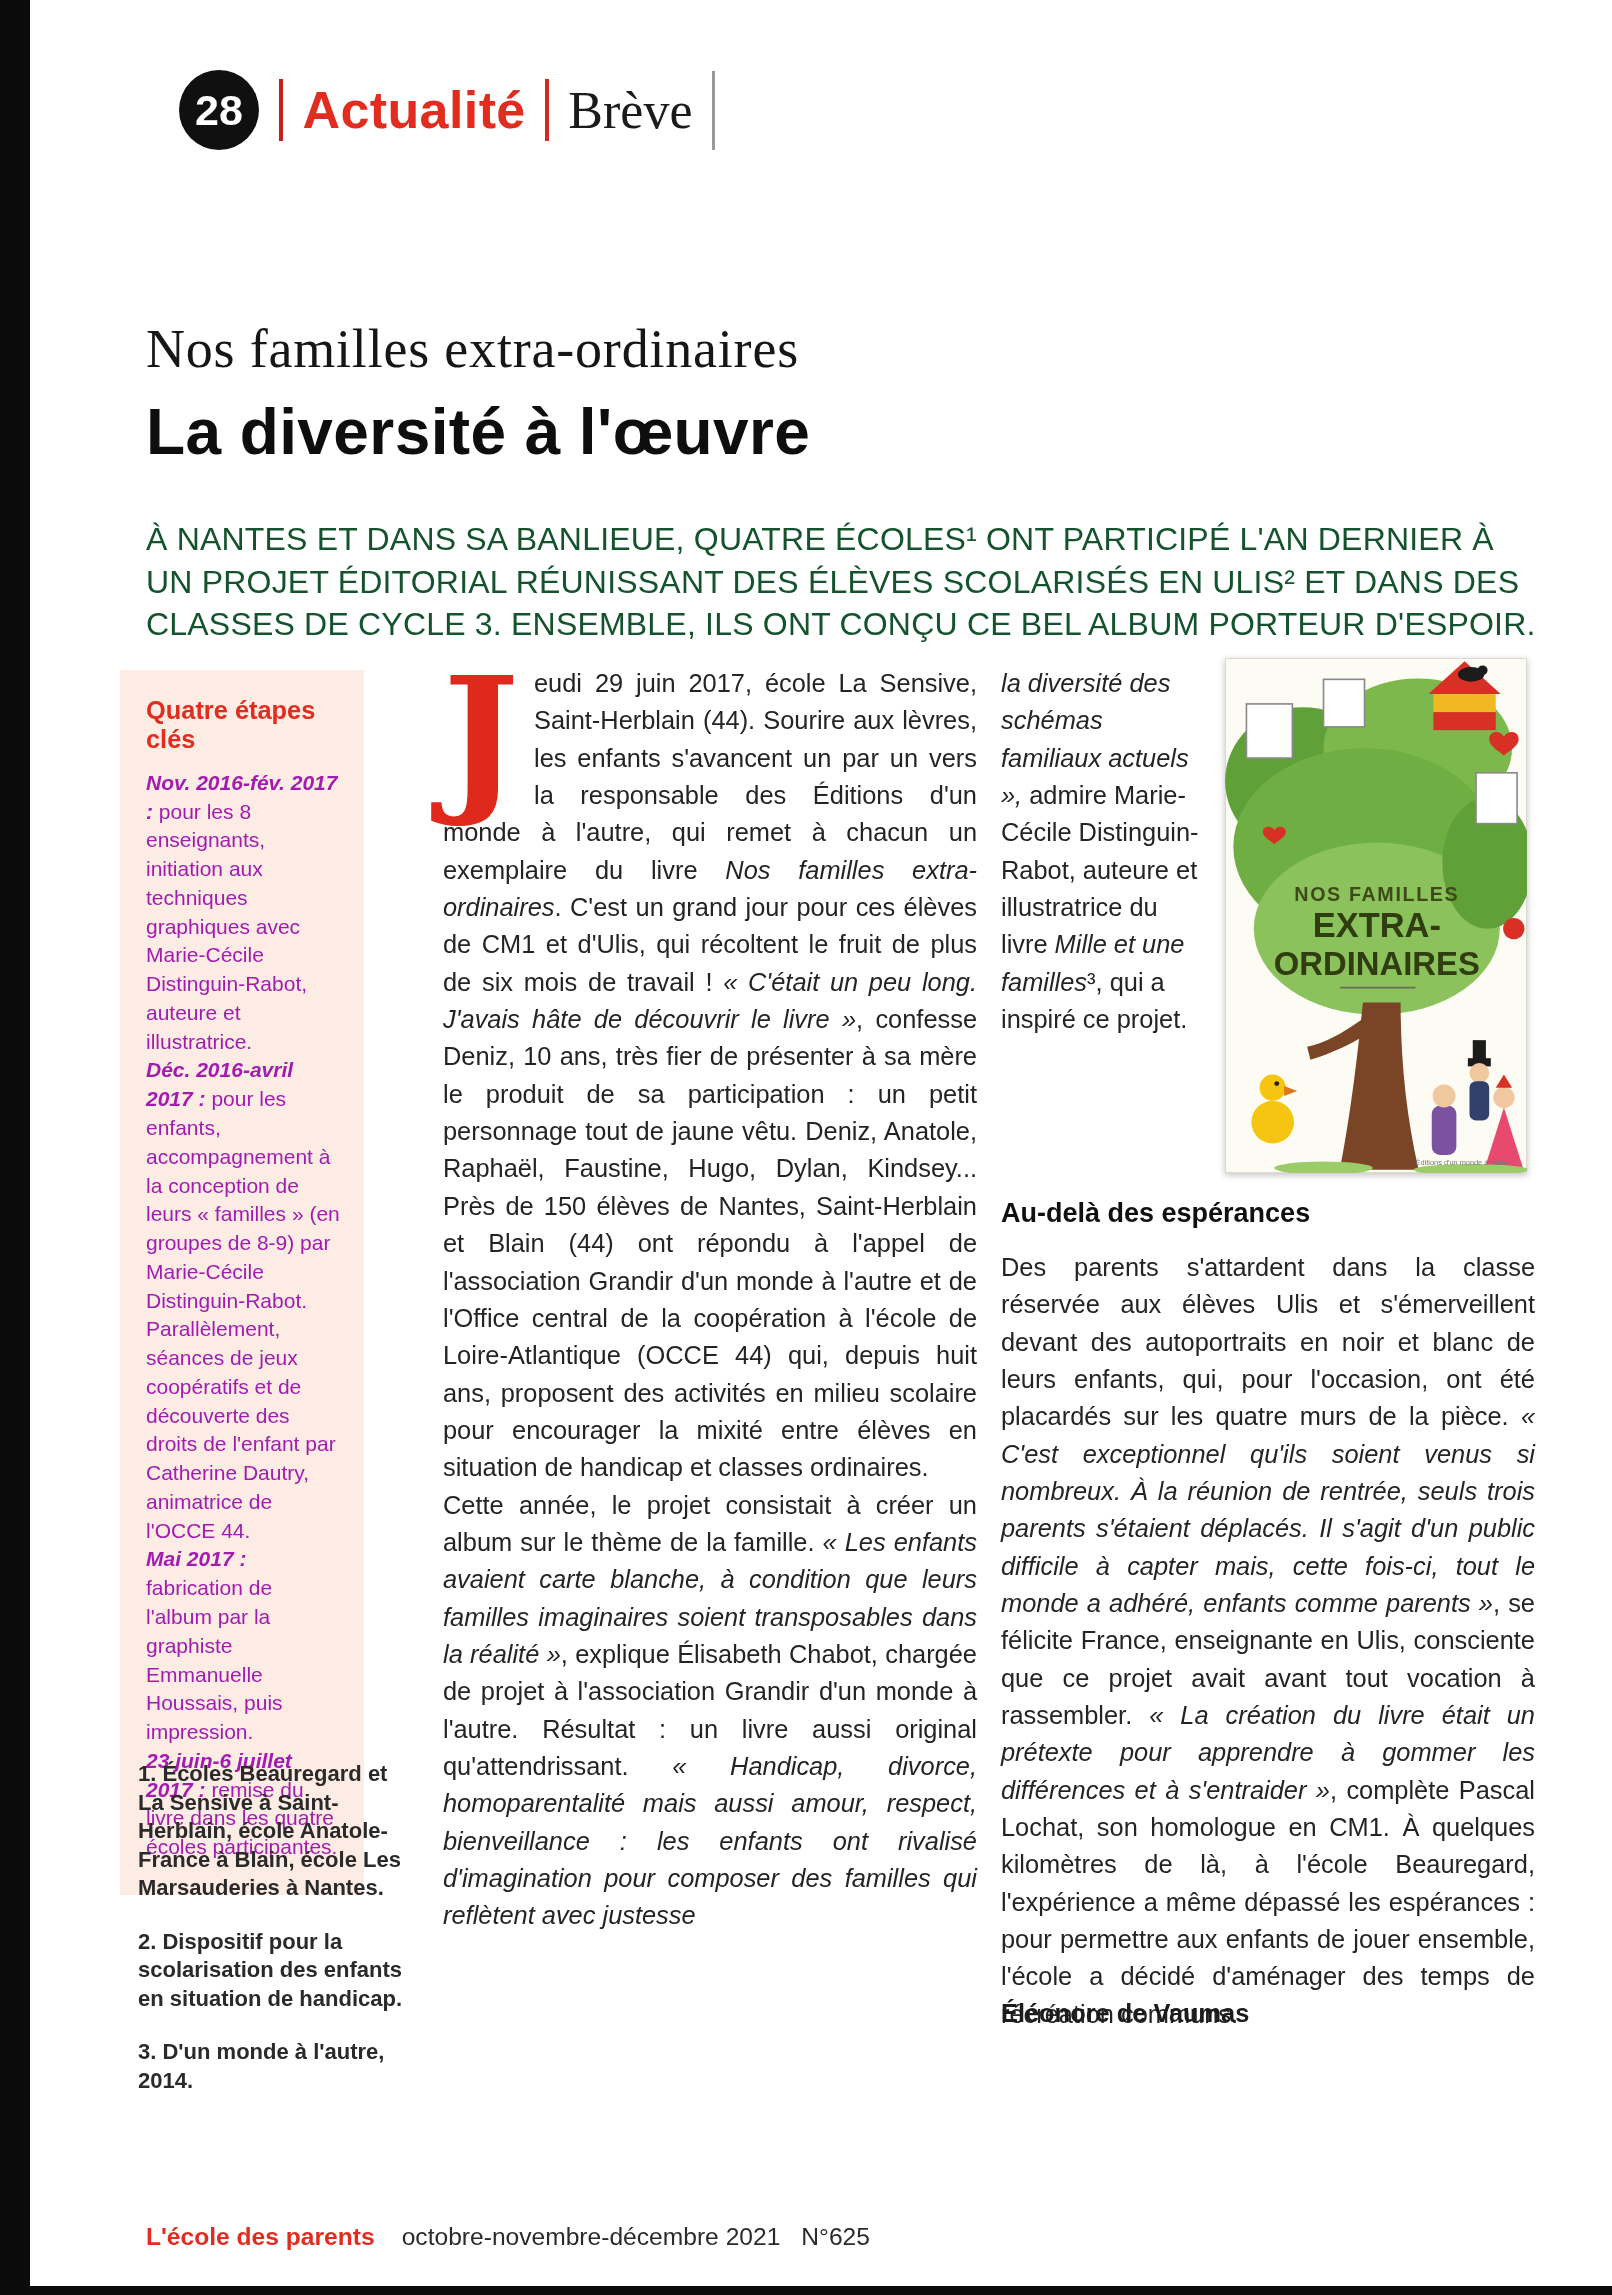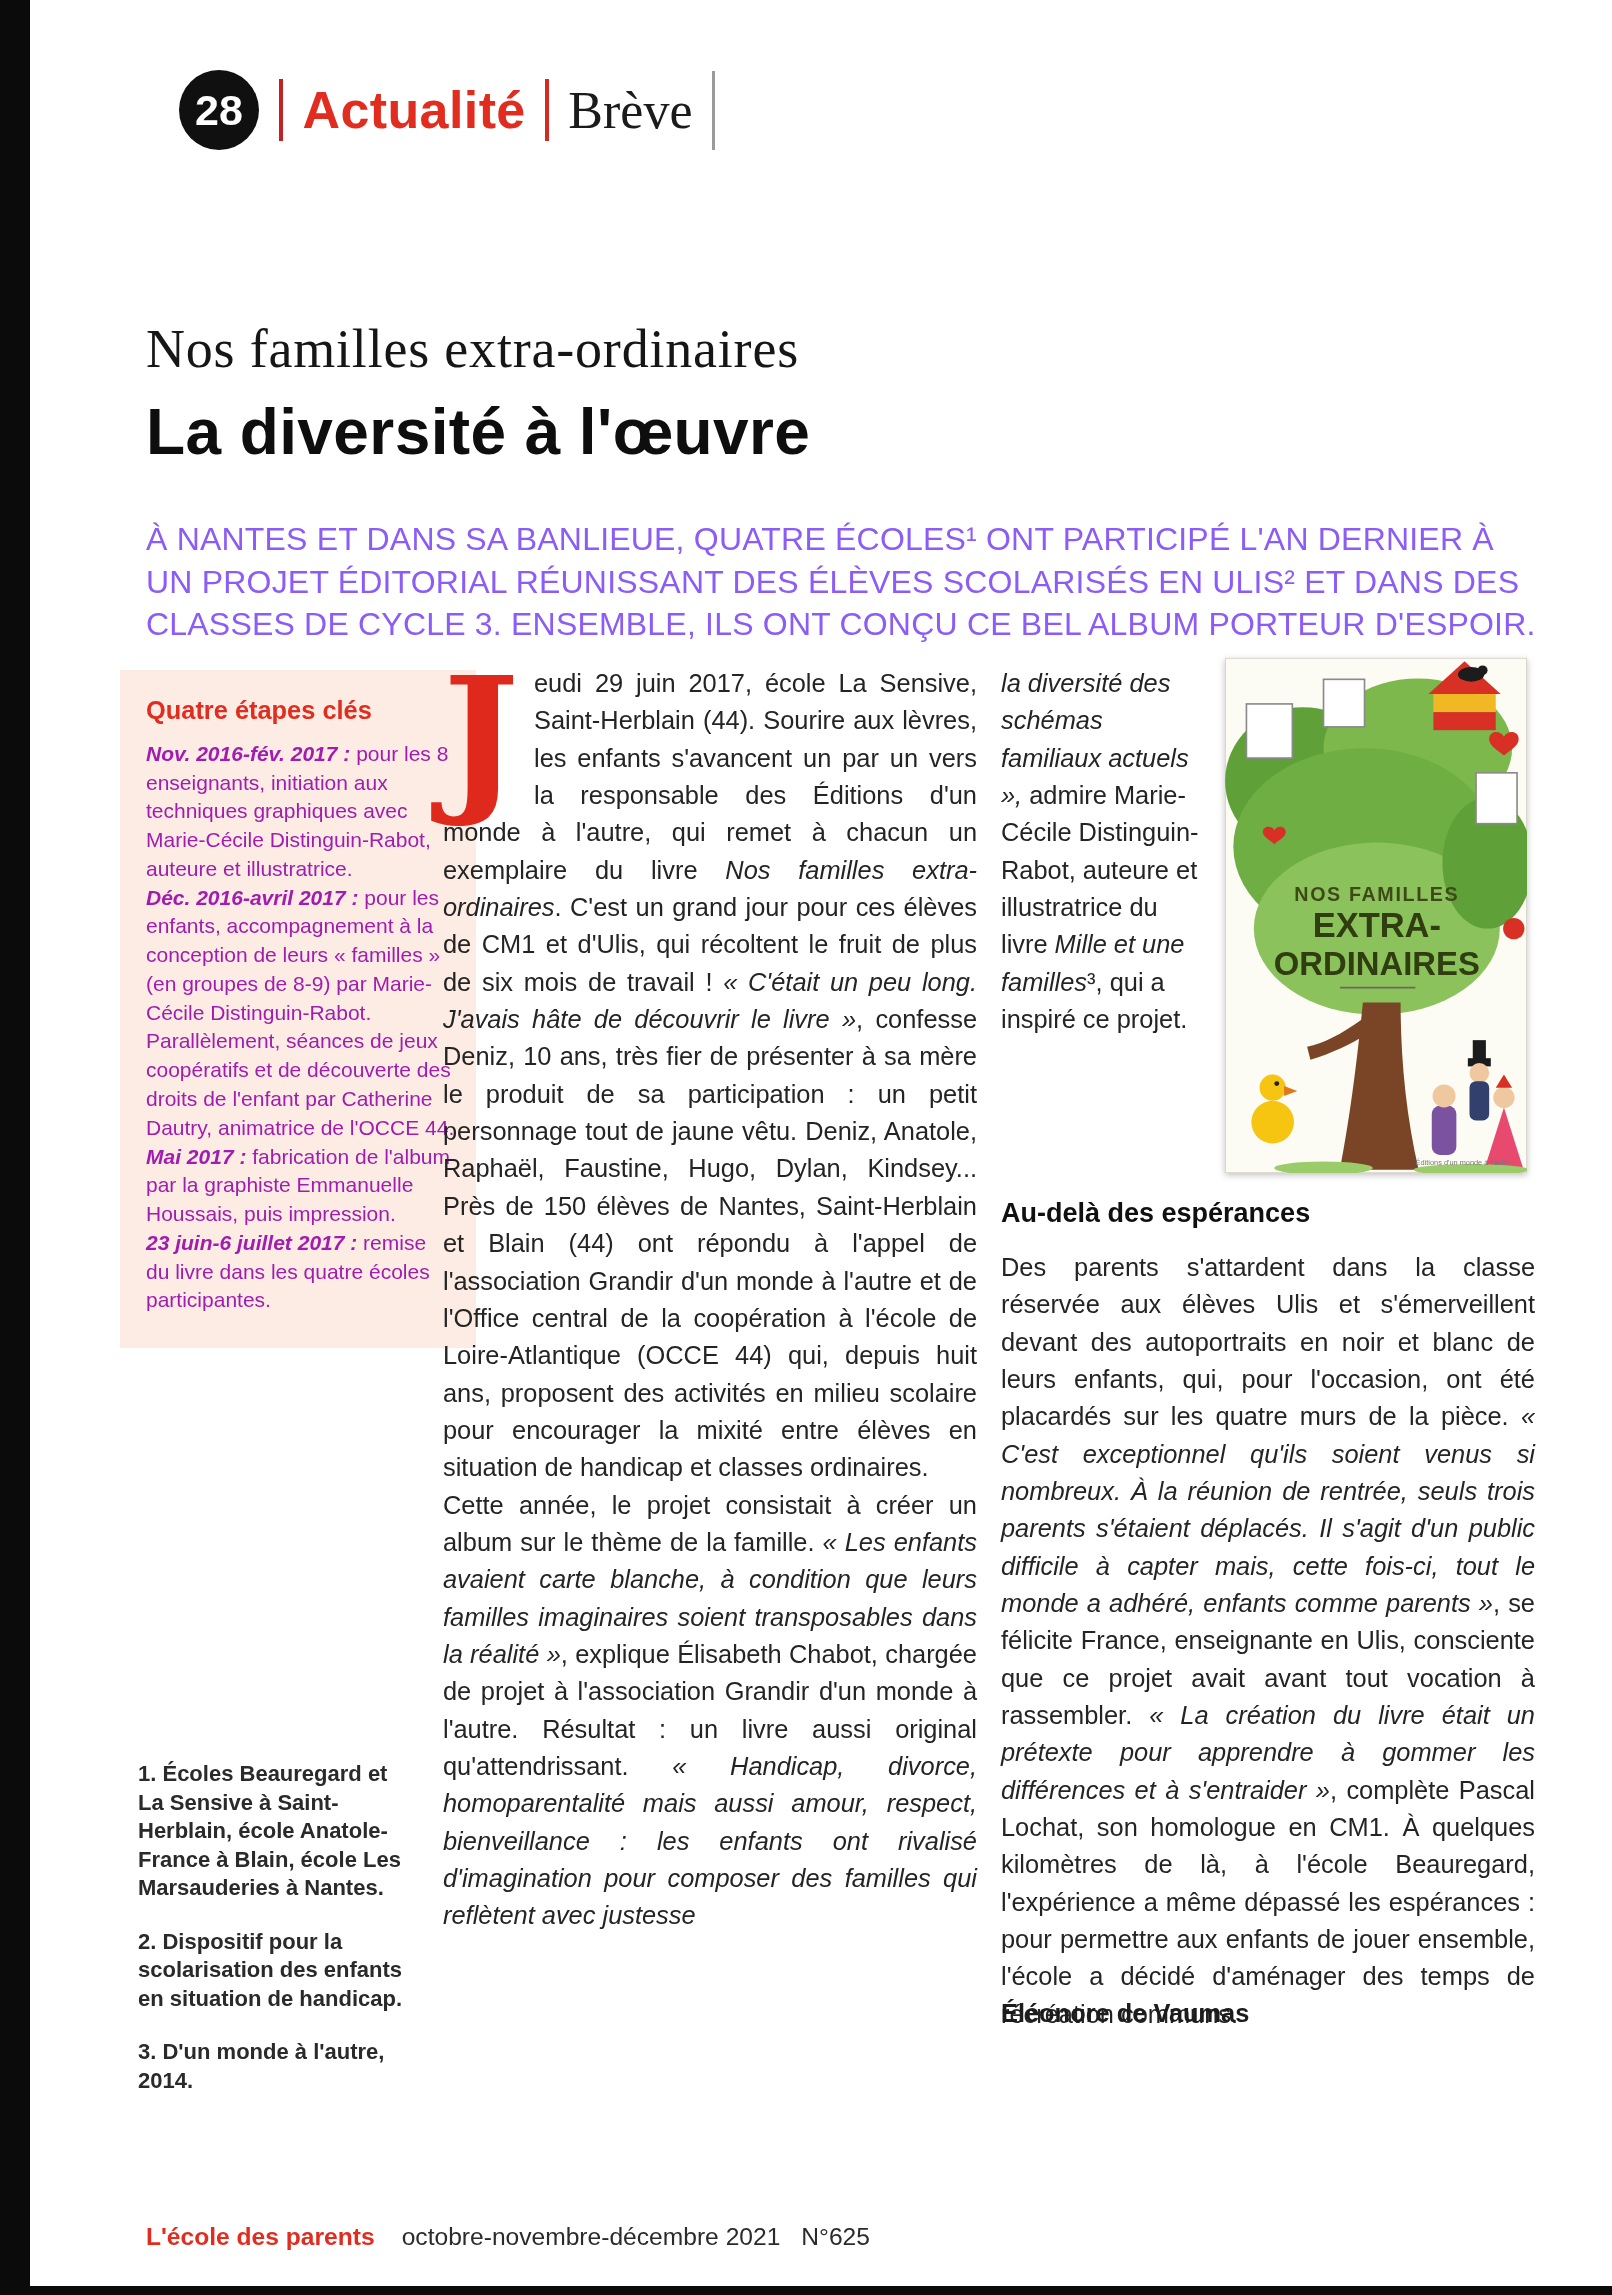--- a/index.html
+++ b/index.html
@@ -20,24 +20,24 @@
   .vbar-red2{width:3.3px;height:62px;background:#d32b22;}
   .vbar-gray{width:2.5px;height:79px;background:#9a9a9a;}
   .section-label{color:#e02d1f;font-size:52px;font-weight:700;letter-spacing:0.4px;}
   .rubric-label{font-family:"Liberation Serif",serif;font-size:52px;color:#1b1b1b;}
 
   
   .headline{position:absolute;left:146px;top:318px;}
   .overline{font-family:"Liberation Serif",serif;font-size:54px;color:#161616;letter-spacing:0.8px;}
   .main-title{margin-top:14.8px;font-size:64px;font-weight:700;color:#0e0e0e;letter-spacing:0.4px;}
   .standfirst{position:absolute;left:146px;top:518px;width:1398px;
-              font-size:32px;line-height:1.33;color:#8b5cf6;letter-spacing:0.2px;}
+              font-size:32px;line-height:1.33;color:#14532d;letter-spacing:0.2px;}
 
   
-  .sidebar{position:absolute;left:120px;top:670px;width:356px;background:#fcece4;
+  .sidebar{position:absolute;left:120px;top:670px;width:244px;background:#fcece4;
            box-sizing:border-box;padding:26px 21px 33px 26px;}
   .sidebar-title{color:#e02d1f;font-weight:700;font-size:25.4px;margin:0 0 14.8px 0;}
   .sb-entry{margin:0;font-size:21px;line-height:1.37;color:#a21caf;}
   .sb-date{font-weight:700;font-style:italic;}
   .footnotes{position:absolute;left:138px;top:1760px;width:275px;}
   .footnote{margin:0 0 24.6px 0;font-size:22px;line-height:1.3;color:#2a2a2a;font-weight:bold;}
 
   
   .col-main{position:absolute;left:443px;top:665px;width:534px;
             font-size:25.4px;line-height:1.47;color:#242424;text-align:justify;}

